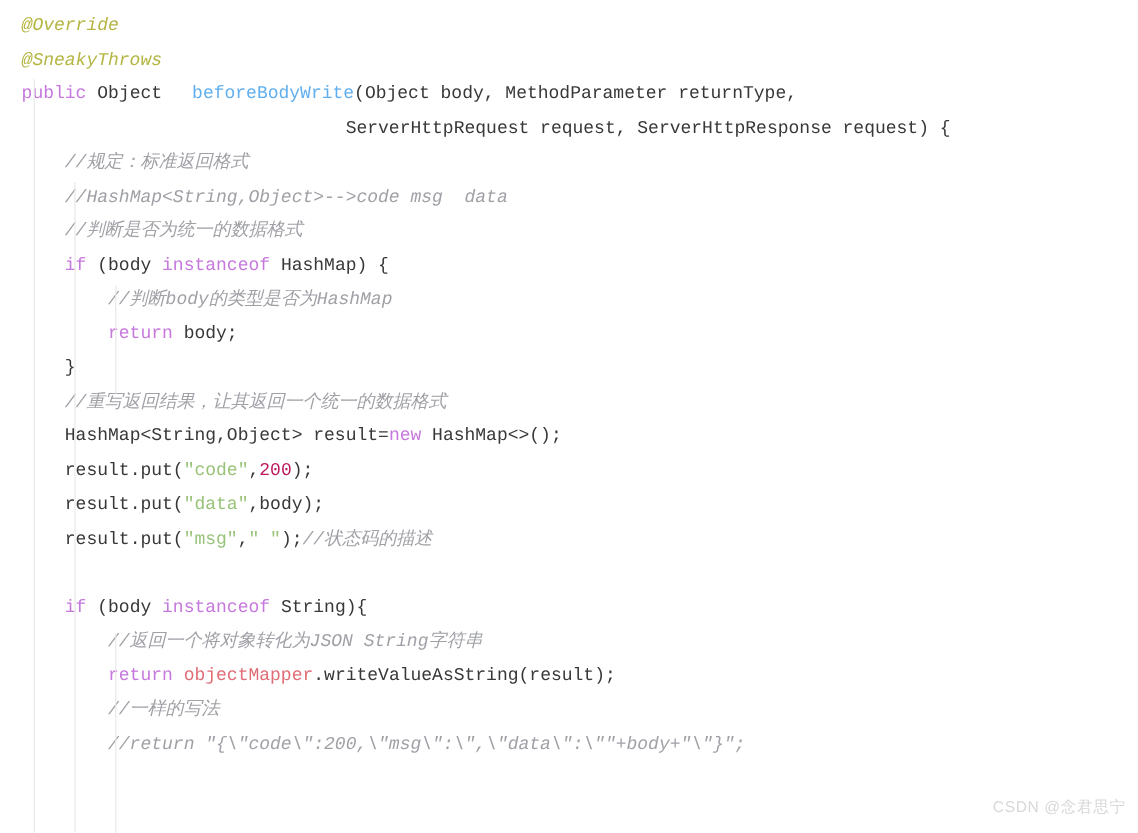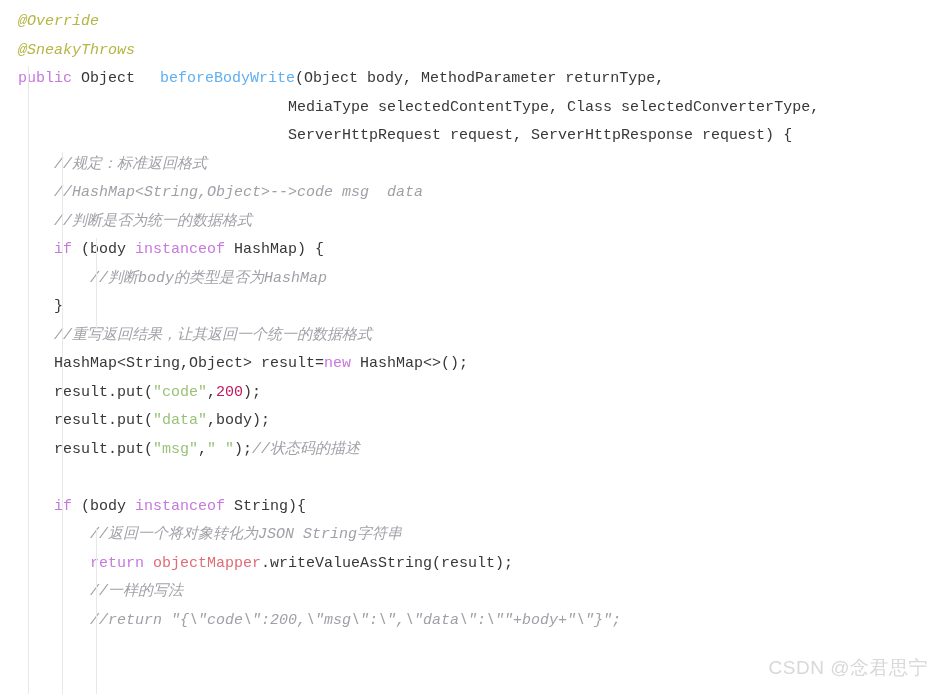--- a/index.html
+++ b/index.html
@@ -31,23 +31,23 @@
     .tok-method { color: #61afef; margin-left: 16px; }
     .tok-string { color: #98c379; }
     .tok-number { color: #be185d; }
     .tok-comment { color: #a0a1a7; font-style: italic; margin-top: 32px; }
     .tok-punct { color: #383838; }
     .tok-new { color: #c678dd; }
     .tok-objmapper { color: #e06c75; }
     .watermark {
       position: absolute;
       bottom: 8px;
-      right: 20px;
+      right: 10px;
       color: #d8d8d8;
-      font-size: 19px;
+      font-size: 13px;
       font-family: sans-serif;
       letter-spacing: 0.5px;
     }
     .vbar {
       position: absolute;
       width: 1px;
       background: #e8e8e8;
     }
   </style>
 </head>
@@ -55,27 +55,27 @@
 
 <div class="code-container">
   <span class="vbar" style="left:10px; top:58px; height:636px;"></span>
   <span class="vbar" style="left:44px; top:144px; height:550px;"></span>
   <span class="vbar" style="left:78px; top:230px; height:90px;"></span>
   <span class="vbar" style="left:78px; top:520px; height:174px;"></span>
 
   <div class="line"><span class="tok-annotation">@Override</span></div>
   <div class="line"><span class="tok-annotation">@SneakyThrows</span></div>
   <div class="line"><span class="tok-keyword">public</span> <span class="tok-type">Object</span> <span class="tok-method">beforeBodyWrite</span><span class="tok-punct">(Object body, MethodParameter returnType,</span></div>
-  <div class="line">                              <span class="tok-punct">MediaType selectedContentType, Class selectedConverterType,</span></div>
   <div class="line">                              <span class="tok-punct">ServerHttpRequest request, ServerHttpResponse request) {</span></div>
   <div class="line">    <span class="tok-comment">//规定：标准返回格式</span></div>
   <div class="line">    <span class="tok-comment">//HashMap&lt;String,Object&gt;--&gt;code msg  data</span></div>
   <div class="line">    <span class="tok-comment">//判断是否为统一的数据格式</span></div>
   <div class="line">    <span class="tok-keyword">if</span><span class="tok-punct"> (body </span><span class="tok-keyword">instanceof</span><span class="tok-punct"> HashMap) {</span></div>
   <div class="line">        <span class="tok-comment">//判断body的类型是否为HashMap</span></div>
+  <div class="line">        <span class="tok-keyword">return</span><span class="tok-punct"> body;</span></div>
   <div class="line">    <span class="tok-punct">}</span></div>
   <div class="line">    <span class="tok-comment">//重写返回结果，让其返回一个统一的数据格式</span></div>
   <div class="line">    <span class="tok-punct">HashMap&lt;String,Object&gt; result=</span><span class="tok-new">new</span><span class="tok-punct"> HashMap&lt;&gt;();</span></div>
   <div class="line">    <span class="tok-punct">result.put(</span><span class="tok-string">"code"</span><span class="tok-punct">,</span><span class="tok-number">200</span><span class="tok-punct">);</span></div>
   <div class="line">    <span class="tok-punct">result.put(</span><span class="tok-string">"data"</span><span class="tok-punct">,body);</span></div>
   <div class="line">    <span class="tok-punct">result.put(</span><span class="tok-string">"msg"</span><span class="tok-punct">,</span><span class="tok-string">" "</span><span class="tok-punct">);</span><span class="tok-comment">//状态码的描述</span></div>
   <div class="line"> </div>
   <div class="line">    <span class="tok-keyword">if</span><span class="tok-punct"> (body </span><span class="tok-keyword">instanceof</span><span class="tok-punct"> String){</span></div>
   <div class="line">        <span class="tok-comment">//返回一个将对象转化为JSON String字符串</span></div>
   <div class="line">        <span class="tok-keyword">return</span><span> </span><span class="tok-objmapper">objectMapper</span><span class="tok-punct">.writeValueAsString(result);</span></div>

